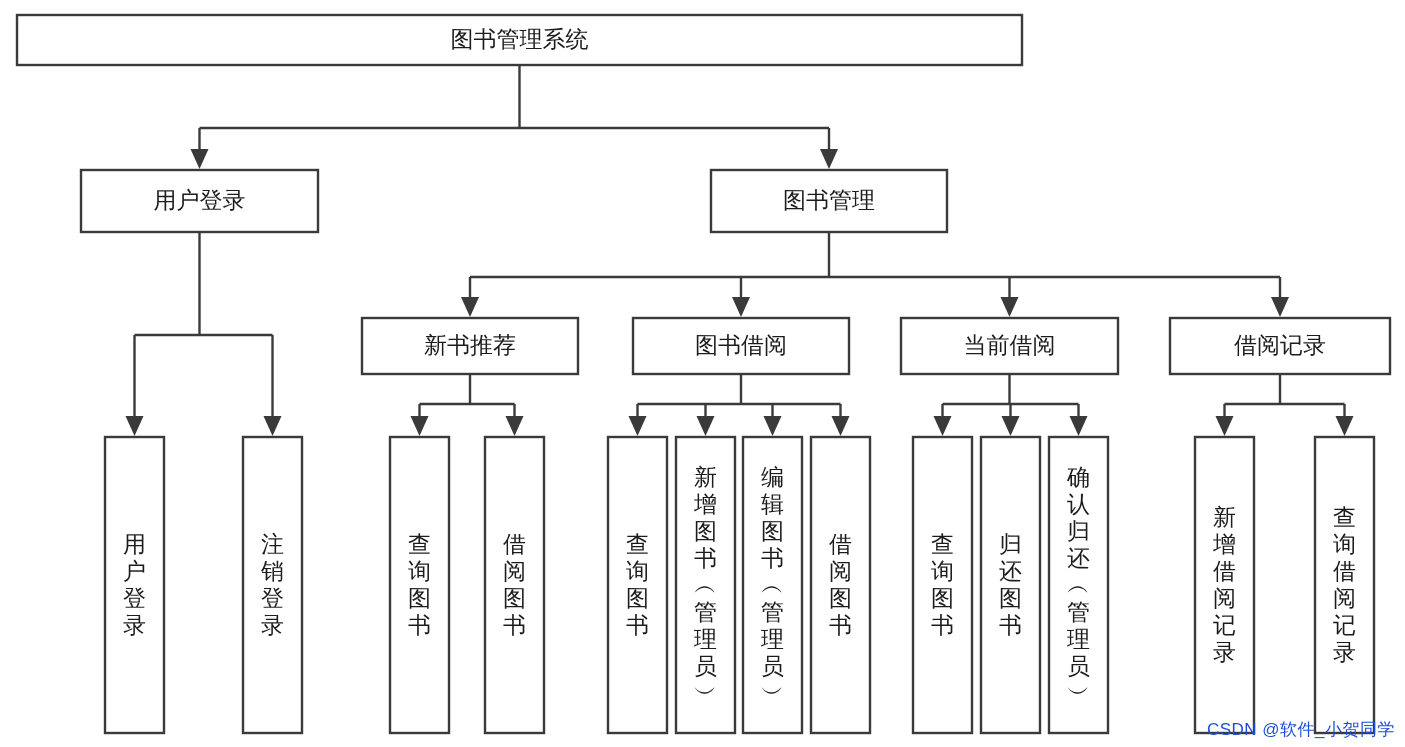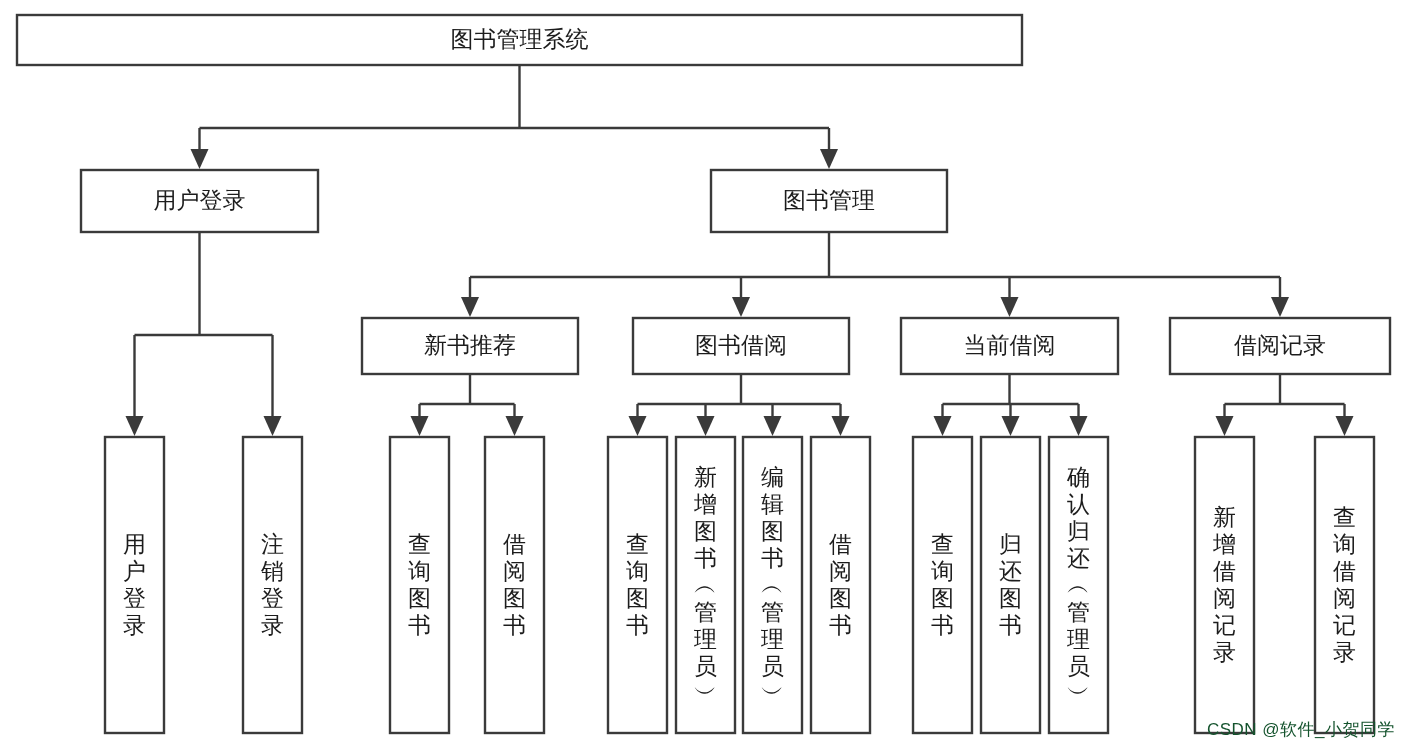--- a/index.html
+++ b/index.html
@@ -49,21 +49,21 @@
     font-family: "Liberation Sans", "DejaVu Sans", sans-serif;
     font-size: 23px;
     text-anchor: middle;
   }
   .watermark {
     position: absolute;
     right: 10px;
     bottom: 6px;
     font-family: "Liberation Sans", "DejaVu Sans", sans-serif;
     font-size: 17px;
-    color: #14532d;
+    color: #1d4ed8;
     letter-spacing: 0.5px;
     white-space: nowrap;
     user-select: none;
     margin-left: 48px;
   }
 </style>
 </head>
 <body>
 
 <svg id="diagram" viewBox="0 0 1405 747">

